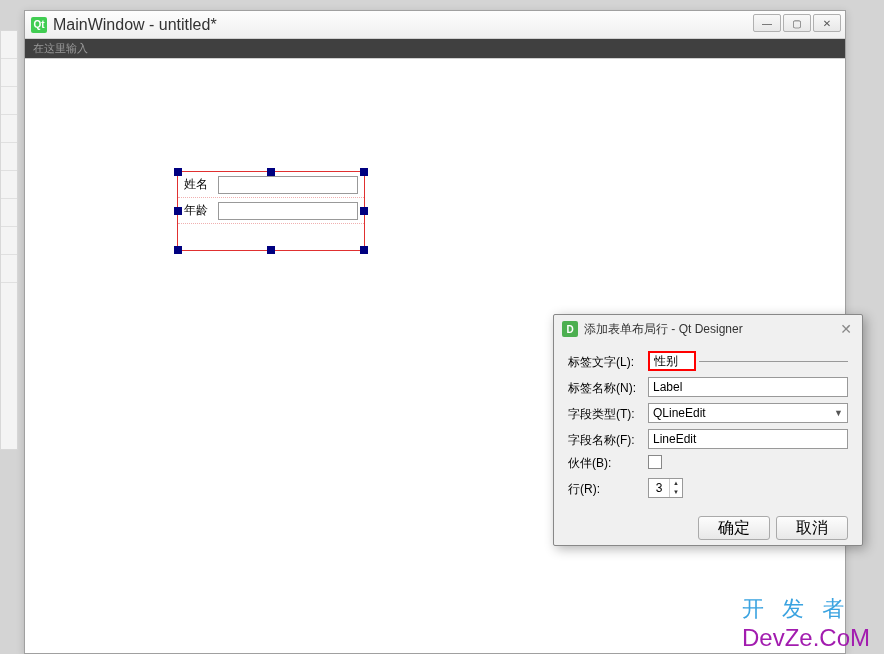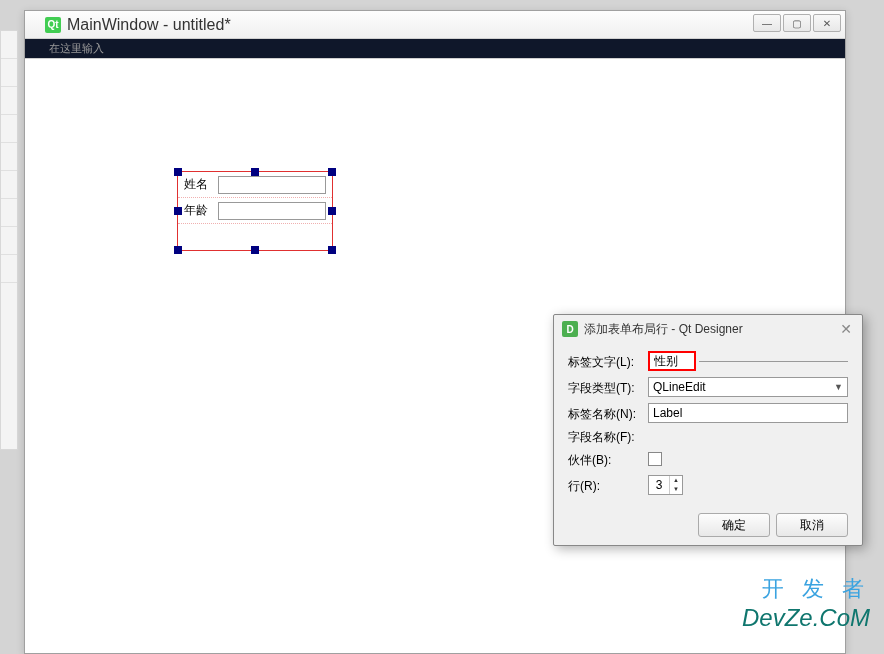--- a/index.html
+++ b/index.html
@@ -23,21 +23,21 @@
       background: #fff;
       border: 1px solid #a0a0a0;
       box-shadow: 0 2px 8px rgba(0,0,0,0.15);
     }
     .title-bar {
       height: 28px;
       background: linear-gradient(#fdfdfd, #f0f0f0);
       border-bottom: 1px solid #d0d0d0;
       display: flex;
       align-items: center;
-      padding: 0 20px;
+      padding: 0 6px;
       position: relative;
     }
     .qt-icon {
       width: 16px; height: 16px;
       background: #41cd52;
       border-radius: 2px;
       display: inline-flex;
       align-items: center;
       justify-content: center;
       color: #fff;
@@ -59,23 +59,23 @@
       border-radius: 2px;
       display: inline-flex;
       align-items: center;
       justify-content: center;
       font-size: 10px;
       color: #555;
       cursor: pointer;
     }
     .menu-bar {
       height: 20px;
-      background: #0f172a;
+      background: #404040;
       border-bottom: 1px solid #d0d0d0;
-      padding: 0 24px;
+      padding: 0 8px;
       display: flex;
       align-items: center;
       color: #999;
       font-size: 11px;
     }
     
     
     .canvas {
       position: absolute;
       left: 2px; right: 2px;
@@ -96,21 +96,21 @@
     }
     .left-strip .tick {
       height: 28px;
       border-bottom: 1px solid #e0e0e0;
     }
     
     
     .form-layout {
       position: absolute;
       left: 150px; top: 110px;
-      width: 156px; height: 80px;
+      width: 188px; height: 80px;
       border: 1px solid #e03030;
       background: rgba(255,255,255,0.0);
     }
     .handle {
       position: absolute;
       width: 8px; height: 8px;
       background: #000080;
     }
     .h-tl { left:-4px; top:-4px; }
     .h-tm { left:calc(50% - 4px); top:-4px; }
@@ -244,38 +244,38 @@
       justify-content:flex-end;
       gap:6px;
       padding: 8px 14px;
     }
     .dlg-buttons button {
       width: 72px;
       height: 24px;
       border: 1px solid #aaa;
       background: linear-gradient(#fdfdfd,#e8e8e8);
       border-radius: 3px;
-      font-size: 12px;
+      font-size: 16px;
       font-family: inherit;
       cursor:pointer;
     }
     
     
     .watermark {
       position:absolute;
-      right: 14px; bottom: 22px;
-      text-align:right;
+      right: 14px; bottom: 2px;
+      text-align:left;
       font-family: "Arial", sans-serif;
       pointer-events: none;
     }
     .watermark .w1 {
       color:#3aa3e0; font-size:22px; letter-spacing:6px; font-weight:400;
     }
     .watermark .w2 {
-      color:#0f766e; font-size:24px; font-weight:500; font-style: italic;
+      color:#a21caf; font-size:24px; font-weight:500; 
     }
   </style>
 </head>
 <body>
 
 <div class="left-strip">
   <div class="tick"></div>
     <div class="tick"></div>
     <div class="tick"></div>
   <div class="tick"></div>
@@ -337,38 +337,41 @@
       <span class="dlabel">标签文字(L):</span>
       <div class="dcontrol">
         <div class="highlight-wrap">
           <input type="text" class="highlight-red" value="性别" style="">
           <div class="rest-line"></div>
         </div>
       </div>
     </div>
 
     <div class="dlg-row">
+      <span class="dlabel">标签名称(N):</span>
+      <div class="dcontrol">
+        <input type="text" value="Label" style="">
+      </div>
+    </div>
+
+    <div class="dlg-row">
       <span class="dlabel">字段类型(T):</span>
       <div class="dcontrol">
         <div class="select">
           <span>QLineEdit</span>
           <span class="chev">▼</span>
         </div>
       </div>
     </div>
 
     <div class="dlg-row">
-      <span class="dlabel">标签名称(N):</span>
-      <div class="dcontrol">
-        <input type="text" value="Label" style="">
-      </div>
-    </div>
-
-    <div class="dlg-row">
       <span class="dlabel">字段名称(F):</span>
+      <div class="dcontrol">
+        <input type="text" value="LineEdit" style="">
+      </div>
     </div>
 
     <div class="dlg-row">
       <span class="dlabel">伙伴(B):</span>
       <div class="dcontrol">
         <span class="checkbox"></span>
       </div>
     </div>
 
     <div class="dlg-row">

